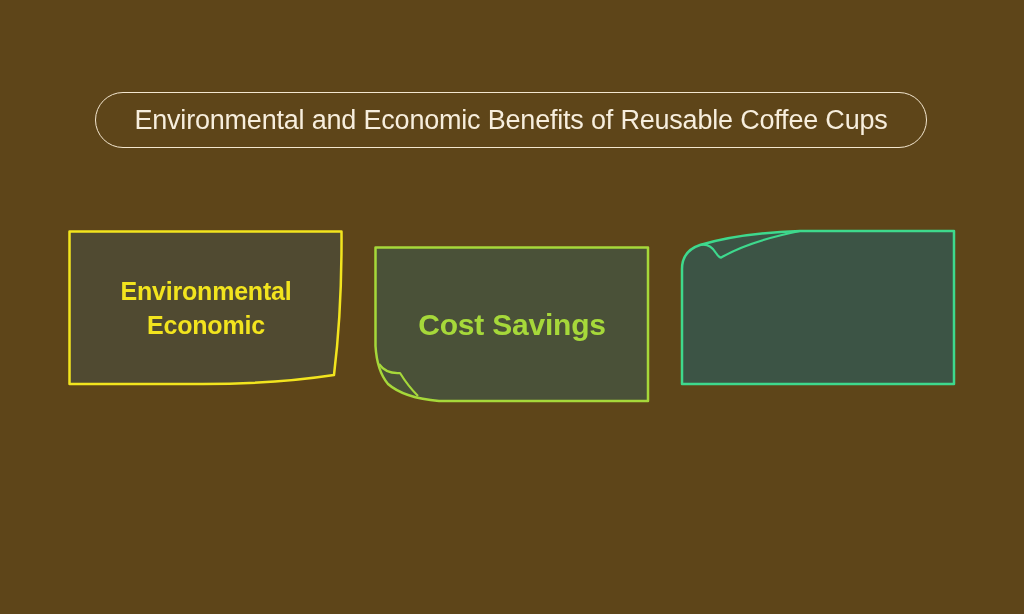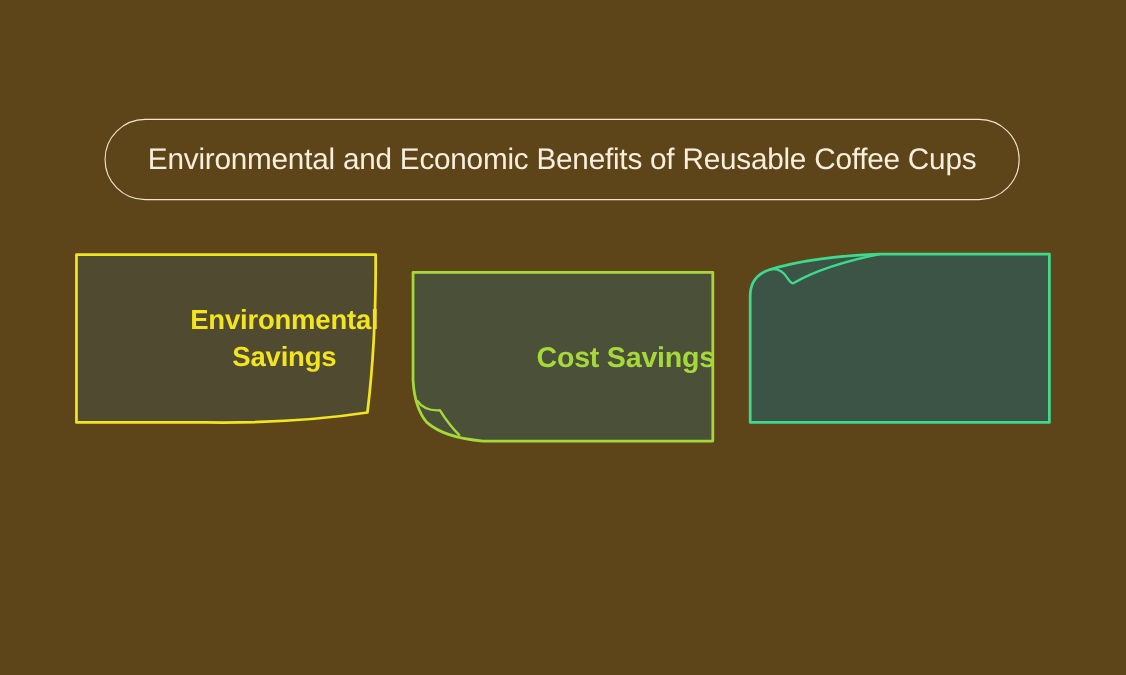--- a/index.html
+++ b/index.html
@@ -5,41 +5,41 @@
     html, body { margin: 0; padding: 0; }
     body {
       width: 1024px; height: 614px;
       background: #5e4519;
       position: relative;
       overflow: hidden;
       font-family: "Liberation Sans", "DejaVu Sans", sans-serif;
     }
     .title-pill {
       position: absolute;
-      left: 95px; top: 108px;
-      width: 832px; height: 74px;
+      left: 95px; top: 92px;
+      width: 832px; height: 56px;
       border: 1.5px solid #f3e6cf;
       border-radius: 38px;
       box-sizing: border-box;
       display: flex; align-items: center; justify-content: center;
     }
     .title-text {
       color: #f7eedd;
       font-size: 27px;
       letter-spacing: -0.2px;
       white-space: nowrap;
     }
     .card {
       position: absolute;
     }
     .card svg { position: absolute; left: 0; top: 0; overflow: visible; }
     .card-label {
       position: absolute; left: 0; top: 0;
       width: 100%; height: 100%;
-      display: flex; align-items: center; justify-content: flex-end;
+      display: flex; align-items: center; justify-content: center;
       text-align: center;
       font-weight: bold;
       font-size: 25px;
       line-height: 34px;
       letter-spacing: -0.2px;
     }
     .card-label span { display: block; }
   </style>
 </head>
 <body>
@@ -48,31 +48,31 @@
   <span class="title-text">Environmental and Economic Benefits of Reusable Coffee Cups</span>
 </div>
 
 <div class="card" style="left:68px; top:230px; width:276px; height:156px;">
   <svg width="276" height="156" viewBox="0 0 276 156">
     <path d="M1.5 1.5 H273.5 Q274 80 266 145 Q200 155 120 154 H1.5 Z" fill="#504a31" stroke="#f2e41e" stroke-width="2.5" stroke-linejoin="round"></path>
   </svg>
   <div class="card-label" style="color:#f2e41e;">
     <div>
       <span>Environmental</span>
-      <span>Savings</span>
+      <span>Economic</span>
     </div>
   </div>
 </div>
 
 <div class="card" style="left:374px; top:246px; width:276px; height:158px;">
   <svg width="276" height="158" viewBox="0 0 276 158">
     <path d="M1.5 1.5 H274 V155 H65 Q30 152 14 138 Q3 125 1.5 100 Z" fill="#4a5138" stroke="#a6d83a" stroke-width="2.5" stroke-linejoin="round"></path>
     <path d="M5 118 Q12 128 26 127 Q34 140 44 150" fill="none" stroke="#a6d83a" stroke-width="2.2" stroke-linejoin="round"></path>
   </svg>
-  <div class="card-label" style="color:#a6d83a; font-size:26px;">
+  <div class="card-label" style="color:#a6d83a; font-size:30px;">
     <div>
       <span>Cost Savings</span>
     </div>
   </div>
 </div>
 
 <div class="card" style="left:680px; top:229px; width:276px; height:157px;">
   <svg width="276" height="157" viewBox="0 0 276 157">
     <path d="M2 155 V40 Q2 22 20 16 Q60 4 120 2 H274 V155 Z" fill="#3c5445" stroke="#3ed98d" stroke-width="2.5" stroke-linejoin="round"></path>
     <path d="M20 16 Q30 14 36 24 Q40 30 42 28 Q70 12 120 2" fill="none" stroke="#3ed98d" stroke-width="2.2" stroke-linejoin="round"></path>

